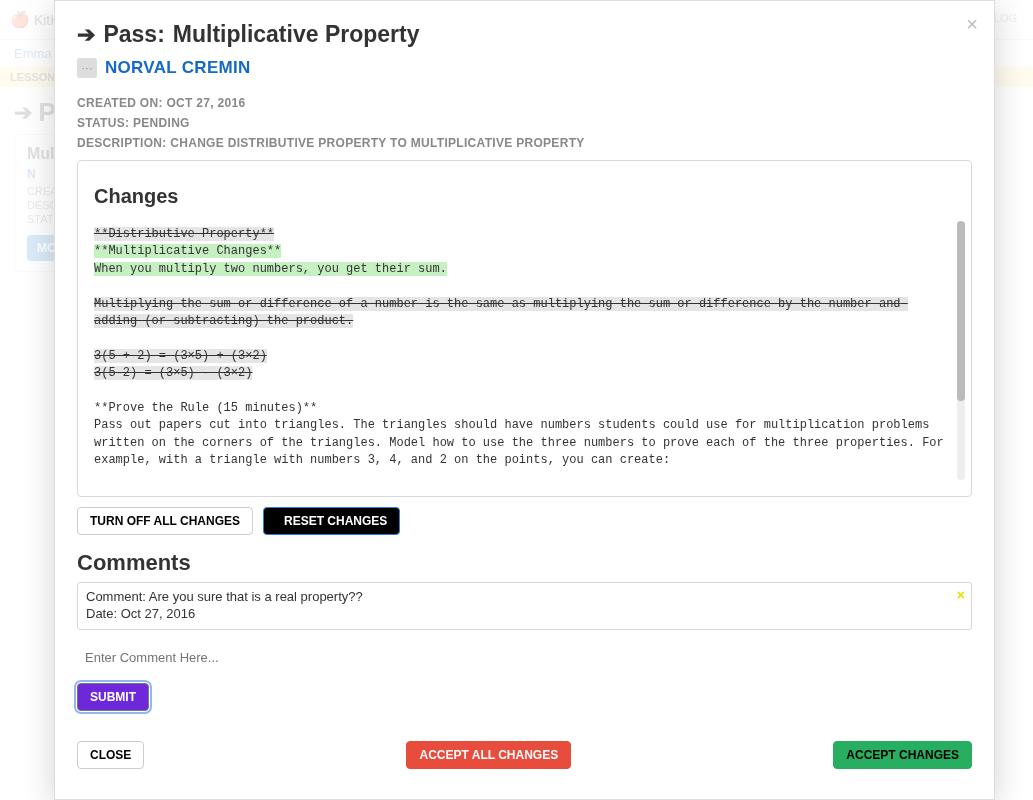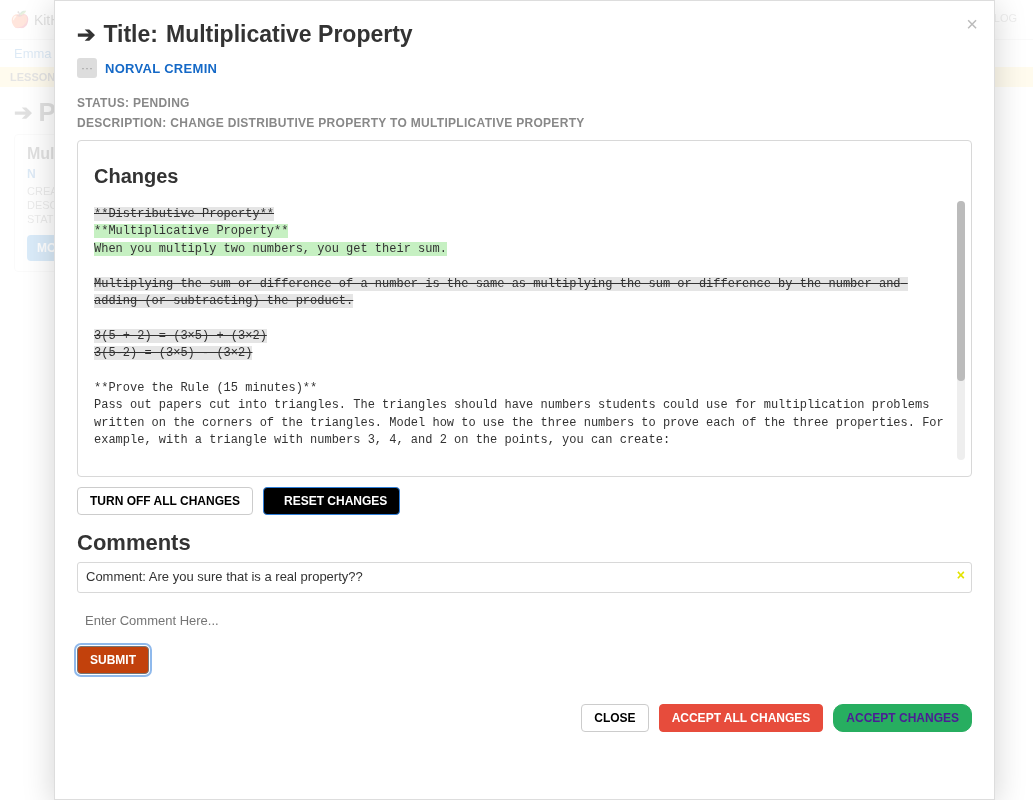--- a/index.html
+++ b/index.html
@@ -120,21 +120,21 @@
 .author-avatar {
   width:20px; height:20px;
   background:#ddd;
   border-radius:3px;
   display:flex; align-items:center; justify-content:center;
   font-size:12px; color:#999;
 }
 .author-name {
   color:#1569c7;
   font-weight:700;
-  font-size:13px;
+  font-size:17px;
   letter-spacing:.3px;
 }
 .meta-line {
   color:#888;
   font-size:12px;
   font-weight:700;
   letter-spacing:.3px;
   text-transform:uppercase;
   margin-bottom:6px;
 }
@@ -183,23 +183,23 @@
 .btn {
   font-size:12px;
   font-weight:600;
   border-radius:4px;
   padding:6px 12px;
   cursor:pointer;
   border:1px solid #ccc;
   background:#fff;
 }
 .btn-blue { background:#000000; border-color:#2f7ed8; color:#fff;padding-left:20px; }
-.btn-gray { background:#c2410c; border-color:#777; color:#fff; }
+.btn-gray { background:#6d28d9; border-color:#777; color:#fff; }
 .btn-red  { background:#e74c3c; border-color:#e74c3c; color:#fff; }
-.btn-green{ background:#27ae60; border-color:#27ae60; color:#4c1d95;border-radius:10px; }
+.btn-green{ background:#27ae60; border-color:#27ae60; color:#000000; }
 .submit-focus { outline:2px solid #8fb9ec; outline-offset:1px; }
 
 .row-buttons { display:flex; gap:10px; margin-bottom:10px;align-items:flex-end; }
 
 .comments-header { font-size:22px; font-weight:700; margin:15px 0 6px; }
 
 .comment-box {
   border:1px solid #d8d8d8;
   border-radius:3px;
   padding:6px 8px;
@@ -219,21 +219,21 @@
   border:none;
   outline:none;
   font-size:13px;
   color:#999;
   background:transparent;
   padding:6px 8px 18px;
 }
 
 .modal-footer {
   display:flex;
-  justify-content:flex-end;
+  justify-content:space-between;
   gap:10px;
   margin-top:30px;
 }
 </style>
 </head>
 <body>
 
 <div class="bg-page">
   <div class="bg-header">
     <span class="apple-icon">🍎</span>
@@ -256,42 +256,46 @@
   </div>
 </div>
 
 <div class="modal-backdrop"></div>
 
 <div class="modal">
   <span class="modal-close-x">×</span>
 
   <div class="modal-title">
     <span class="arrow">➔</span>
-    <span>Title:</span>
+    <span>Pass:</span>
     <span>Multiplicative Property</span>
   </div>
 
   <div class="author-row">
     <div class="author-avatar">···</div>
     <a class="author-name">NORVAL CREMIN</a>
   </div>
 
   <div class="meta-line">
+    <span>CREATED ON:</span>
+    <span>OCT 27, 2016</span>
+  </div>
+  <div class="meta-line">
     <span>STATUS:</span>
     <span>PENDING</span>
   </div>
   <div class="meta-line">
     <span>DESCRIPTION:</span>
     <span>CHANGE DISTRIBUTIVE PROPERTY TO MULTIPLICATIVE PROPERTY</span>
   </div>
 
   <div class="changes-panel">
     <h3>Changes</h3>
     <div class="diff-area"><span class="del">**Distributive Property**</span>
-<span class="add">**Multiplicative Property**</span>
+<span class="add">**Multiplicative Changes**</span>
 <span class="add">When you multiply two numbers, you get their sum.</span>
 
 <span class="del">Multiplying the sum or difference of a number is the same as multiplying the sum or difference by the number and adding (or subtracting) the product.</span>
 
 <span class="del">3(5 + 2) = (3×5) + (3×2)</span>
 <span class="del">3(5-2) = (3×5) - (3×2)</span>
 
 <span>**Prove the Rule (15 minutes)**</span>
 <span>Pass out papers cut into triangles. The triangles should have numbers students could use for multiplication problems written on the corners of the triangles. Model how to use the three numbers to prove each of the three properties. For example, with a triangle with numbers 3, 4, and 2 on the points, you can create:</span>
 
@@ -306,20 +310,21 @@
   <div class="row-buttons">
     <button class="btn">TURN OFF ALL CHANGES</button>
     <button class="btn btn-blue">RESET CHANGES</button>
   </div>
 
   <div class="comments-header">Comments</div>
 
   <div class="comment-box">
     <span class="close-dot">×</span>
     <div class="comment-line">Comment: Are you sure that is a real property??</div>
+    <div class="comment-line">Date: Oct 27, 2016</div>
   </div>
 
   <input class="comment-input" placeholder="Enter Comment Here..." style="">
 
   <div>
     <button class="btn btn-gray submit-focus">SUBMIT</button>
   </div>
 
   <div class="modal-footer">
     <button class="btn">CLOSE</button>

